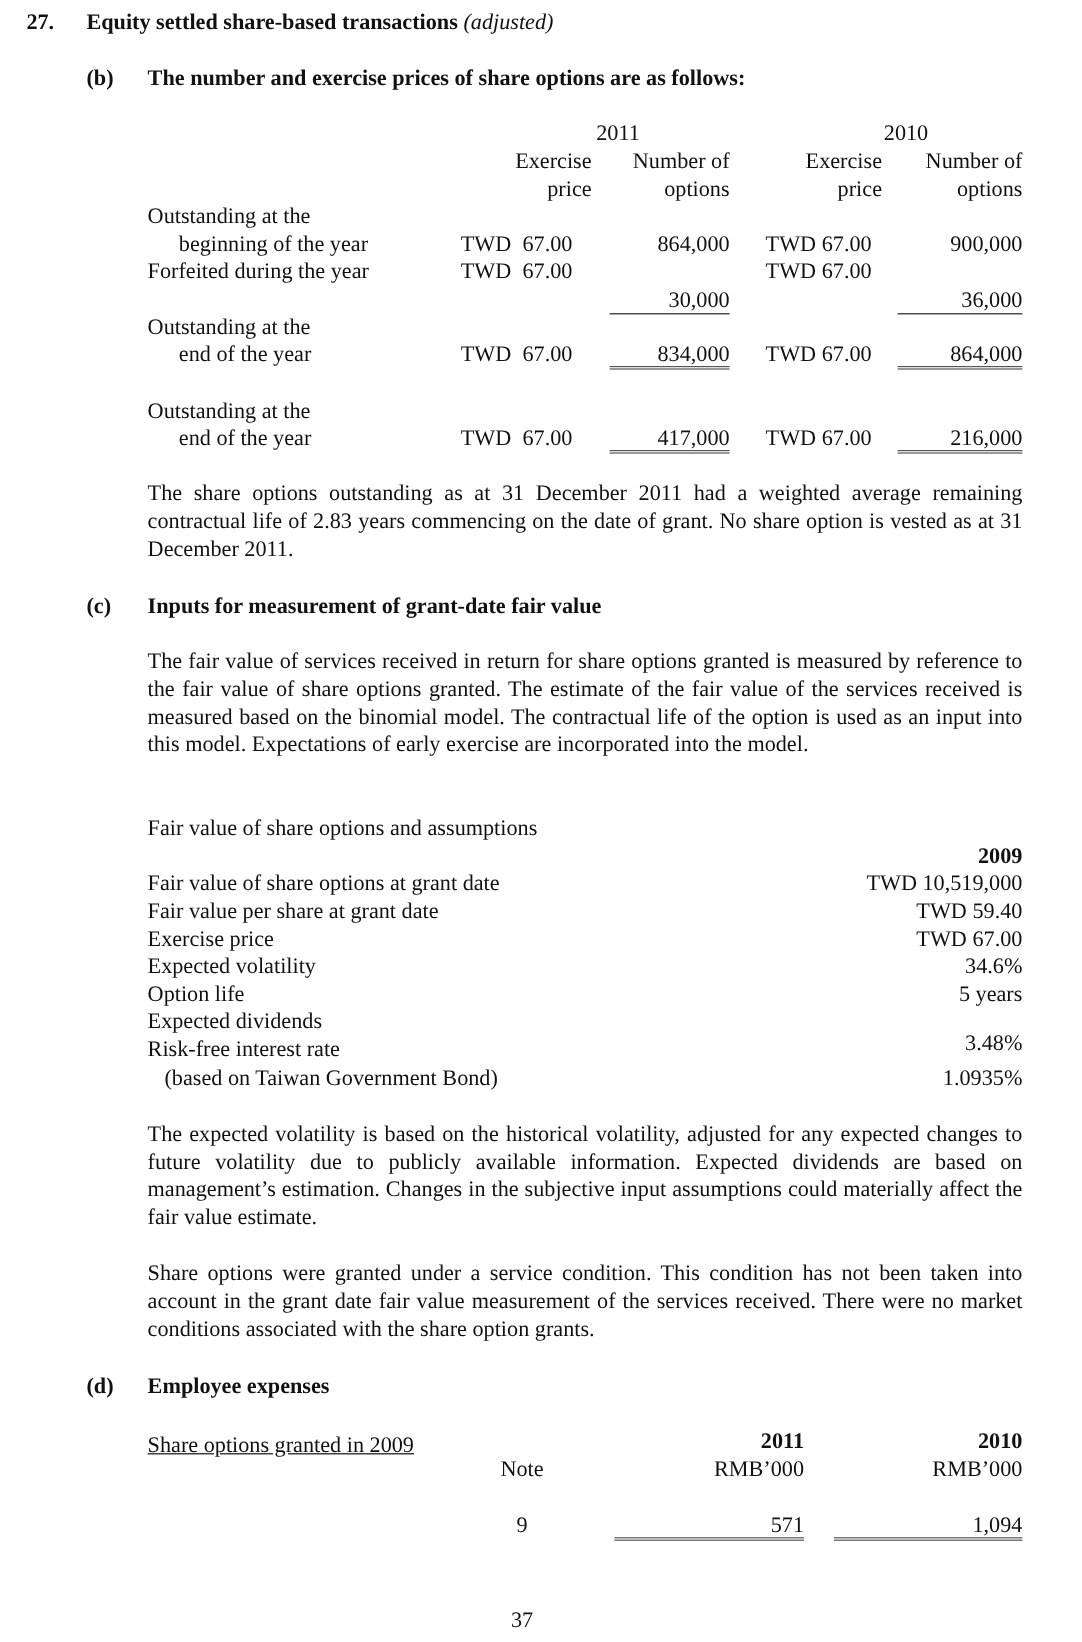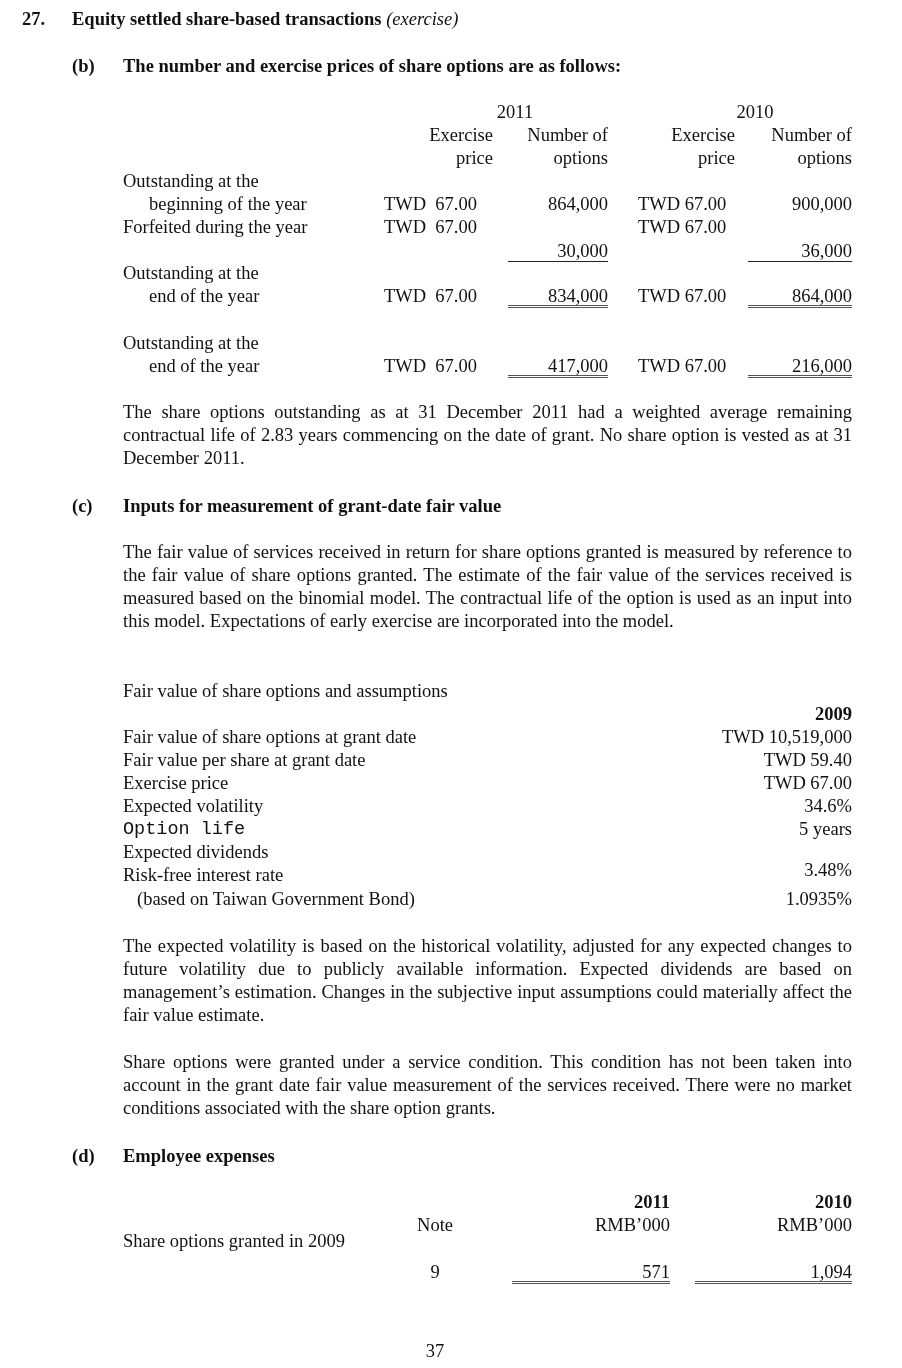--- a/index.html
+++ b/index.html
@@ -17,21 +17,21 @@
   .ul-single { border-bottom: 1.5px solid #222; margin-top: 24px; }
   .ul-double { border-bottom: 3px double #555; }
   .numcell { position: absolute; text-align: right; }
 </style>
 </head>
 <body>
 
 <div class="abs b" style="left:22px; top:8px;">27.</div>
 <div class="abs b" style="left:72px; top:8px;">
   <span>Equity settled share-based transactions</span>
-  <span class="i">(exercise)</span>
+  <span class="i">(adjusted)</span>
 </div>
 
 <div class="abs b" style="left:72px; top:55px;">(b)</div>
 <div class="abs b" style="left:123px; top:55px;">The number and exercise prices of share options are as follows:</div>
 
 <div class="abs c" style="left:460px; width:110px; top:101px;">2011</div>
 <div class="abs c" style="left:700px; width:110px; top:101px;">2010</div>
 
 <div class="abs r" style="left:393px; width:100px; top:124px;">Exercise</div>
 <div class="abs r" style="left:393px; width:100px; top:147px;">price</div>
@@ -93,21 +93,21 @@
 
   <div class="abs" style="left:123px; top:749px;">Fair value per share at grant date</div>
   <div class="abs r" style="left:652px; width:200px; top:749px;">TWD 59.40</div>
 
   <div class="abs" style="left:123px; top:772px;">Exercise price</div>
   <div class="abs r" style="left:652px; width:200px; top:772px;">TWD 67.00</div>
 
   <div class="abs" style="left:123px; top:795px;">Expected volatility</div>
   <div class="abs r" style="left:652px; width:200px; top:795px;">34.6%</div>
 
-  <div class="abs" style="left:123px; top:818px;font-family:Liberation Mono, monospace;">Option life</div>
+  <div class="abs" style="left:123px; top:818px;">Option life</div>
   <div class="abs r" style="left:652px; width:200px; top:818px;text-align:right;">5 years</div>
 
   <div class="abs" style="left:123px; top:841px;">Expected dividends</div>
   <div class="abs r" style="left:652px; width:200px; top:859px;">3.48%</div>
 
   <div class="abs" style="left:123px; top:864px;">Risk-free interest rate</div>
 
   <div class="abs" style="left:137px; top:888px;">(based on Taiwan Government Bond)</div>
   <div class="abs r" style="left:652px; width:200px; top:888px;">1.0935%</div>
 </div>
@@ -118,19 +118,19 @@
 <div class="abs b" style="left:72px; top:1145px;">(d)</div>
 <div class="abs b" style="left:123px; top:1145px;">Employee expenses</div>
 
 <div class="abs b r" style="left:520px; width:150px; top:1191px;">2011</div>
 <div class="abs b r" style="left:702px; width:150px; top:1191px;">2010</div>
 <div class="abs c" style="left:405px; width:60px; top:1214px;">Note</div>
 <div class="abs r" style="left:520px; width:150px; top:1214px;">RMB’000</div>
 <div class="abs r" style="left:702px; width:150px; top:1214px;">RMB’000</div>
 
 <div>
-  <div class="abs" style="left:123px; top:1230px;">Share options granted in 2009</div>
+  <div class="abs" style="left:123px; top:1194px;text-decoration:underline;">Share options granted in 2009</div>
   <div class="abs c" style="left:405px; width:60px; top:1261px;">9</div>
   <div class="numcell ul-double" style="left:512px; width:158px; top:1261px; height:20px;">571</div>
   <div class="numcell ul-double" style="left:695px; width:157px; top:1261px; height:20px;">1,094</div>
 </div>
 
 <div class="abs c" style="left:405px; width:60px; top:1340px;">37</div>
 
 </body></html>

